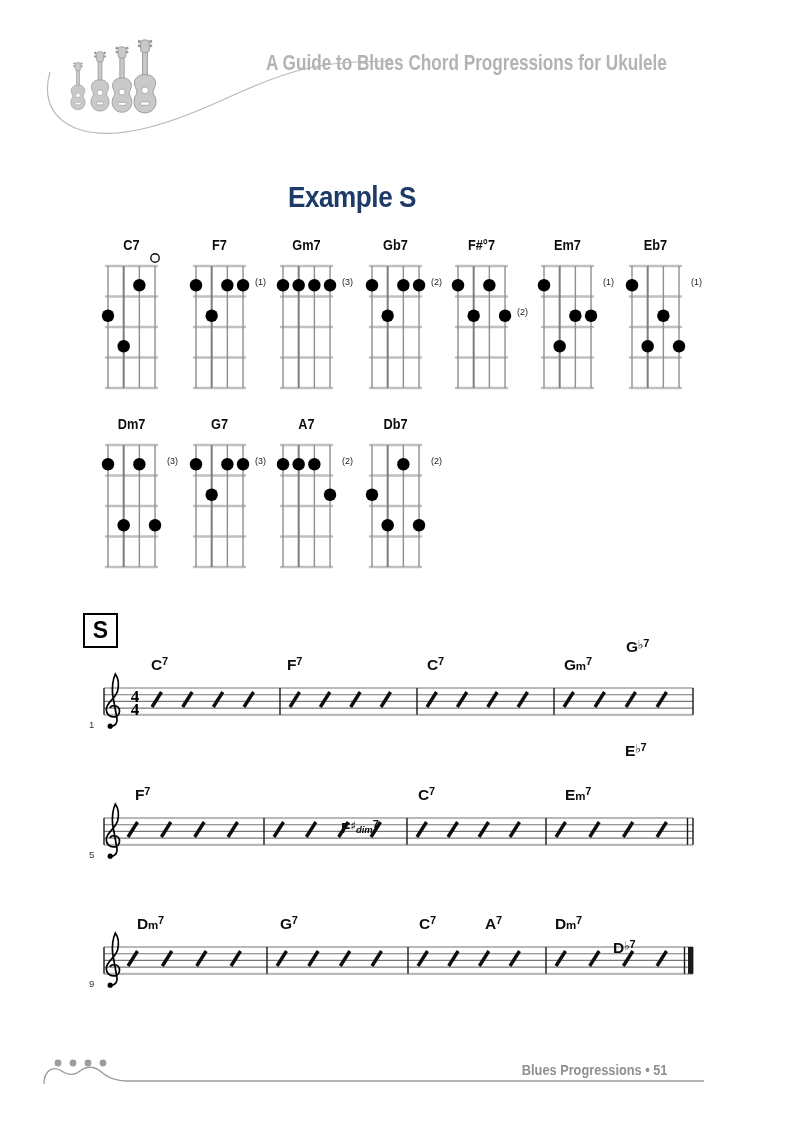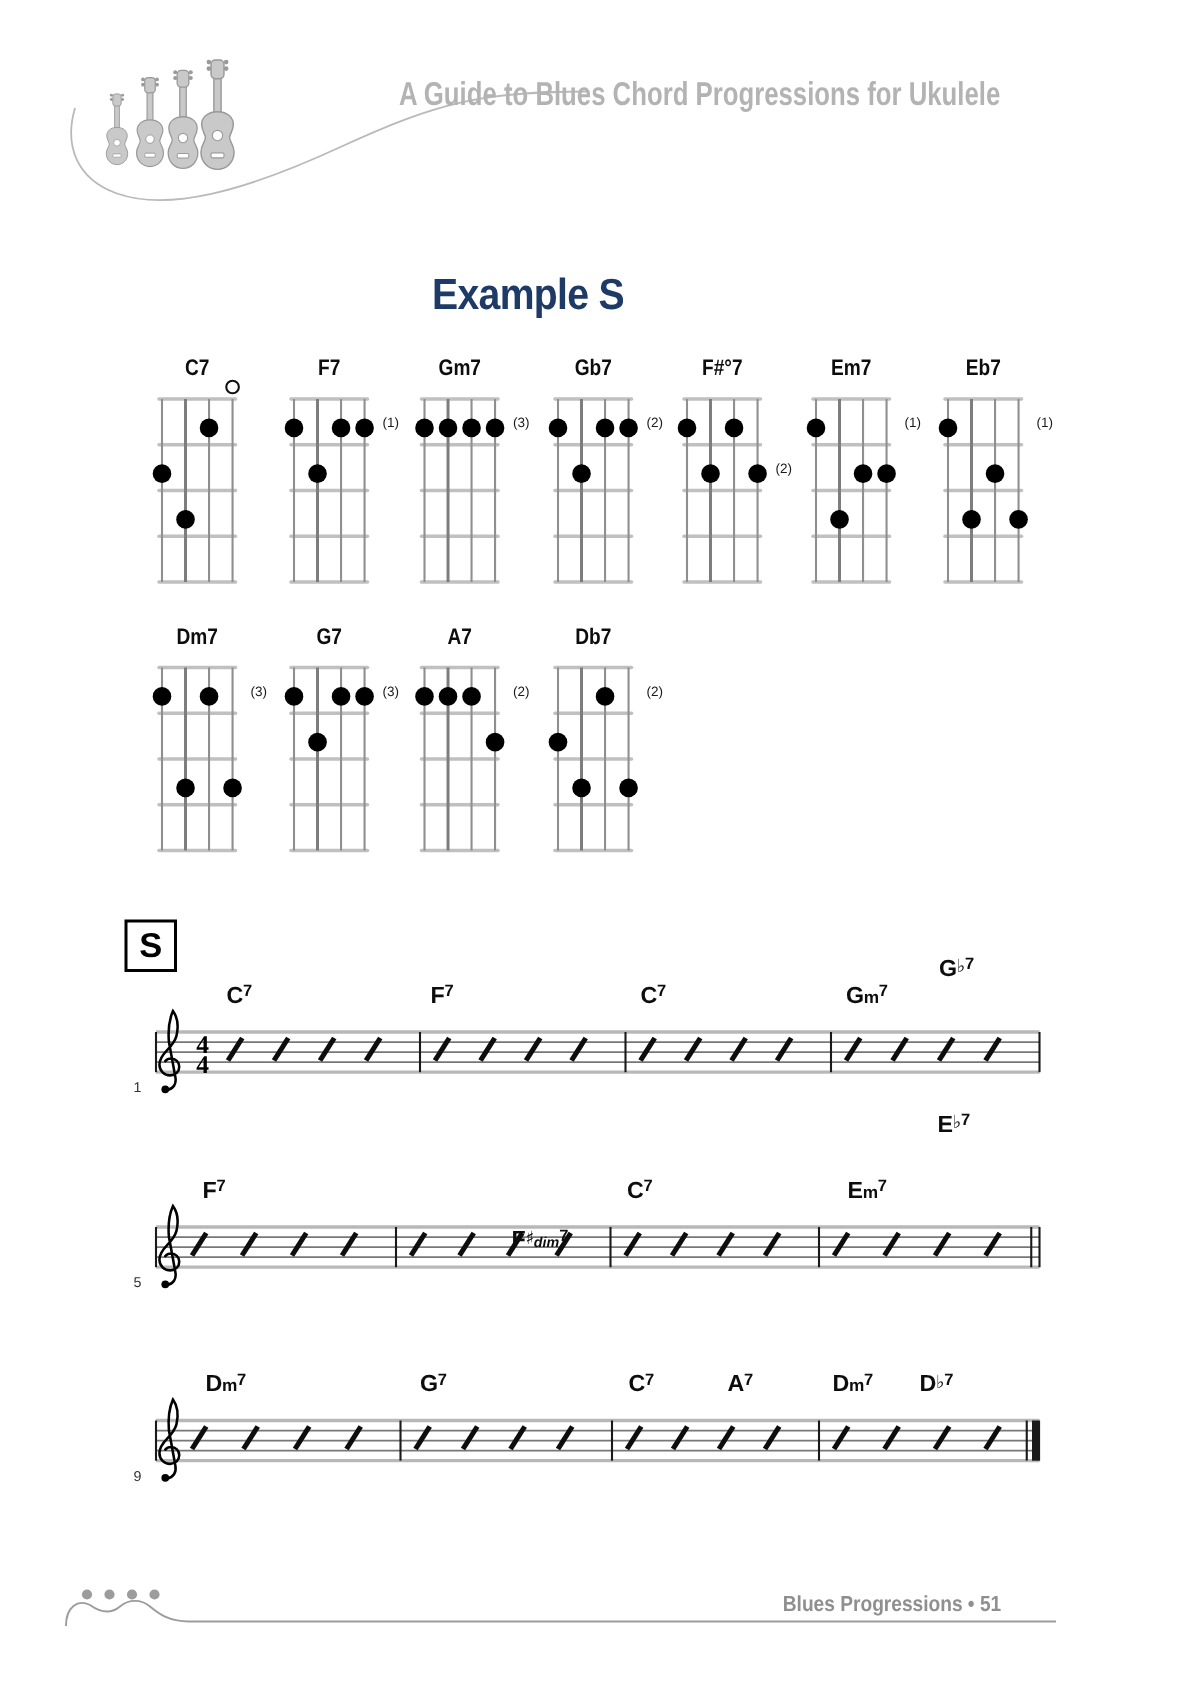--- a/index.html
+++ b/index.html
@@ -383,14 +383,14 @@
       <line x1="589.6666666666666" y1="39" x2="599.1666666666666" y2="24" stroke="#0d0d0d" stroke-width="3.4"></line>
       <line x1="623.3333333333334" y1="39" x2="632.8333333333334" y2="24" stroke="#0d0d0d" stroke-width="3.4"></line>
       <line x1="657" y1="39" x2="666.5" y2="24" stroke="#0d0d0d" stroke-width="3.4"></line>
       <text x="89" y="60" class="mn">9</text>
     </svg>
     <span class="chord-sym" style="left: 137px; top: 913px;"><span>D</span><span class="qm">m</span><span class="s7">7</span></span>
     <span class="chord-sym" style="left: 280px; top: 913px;"><span>G</span><span class="s7">7</span></span>
     <span class="chord-sym" style="left: 419px; top: 913px;"><span>C</span><span class="s7">7</span></span>
     <span class="chord-sym" style="left: 485px; top: 913px;"><span>A</span><span class="s7">7</span></span>
     <span class="chord-sym" style="left: 555px; top: 913px;"><span>D</span><span class="qm">m</span><span class="s7">7</span></span>
-    <span class="chord-sym" style="left: 613px; top: 913px;"><span>D</span><span class="acc">♭</span><span class="s7">7</span></span>
+    <span class="chord-sym" style="left: 613px; top: 937px;"><span>D</span><span class="acc">♭</span><span class="s7">7</span></span>
   </div>
 
 </body></html>

